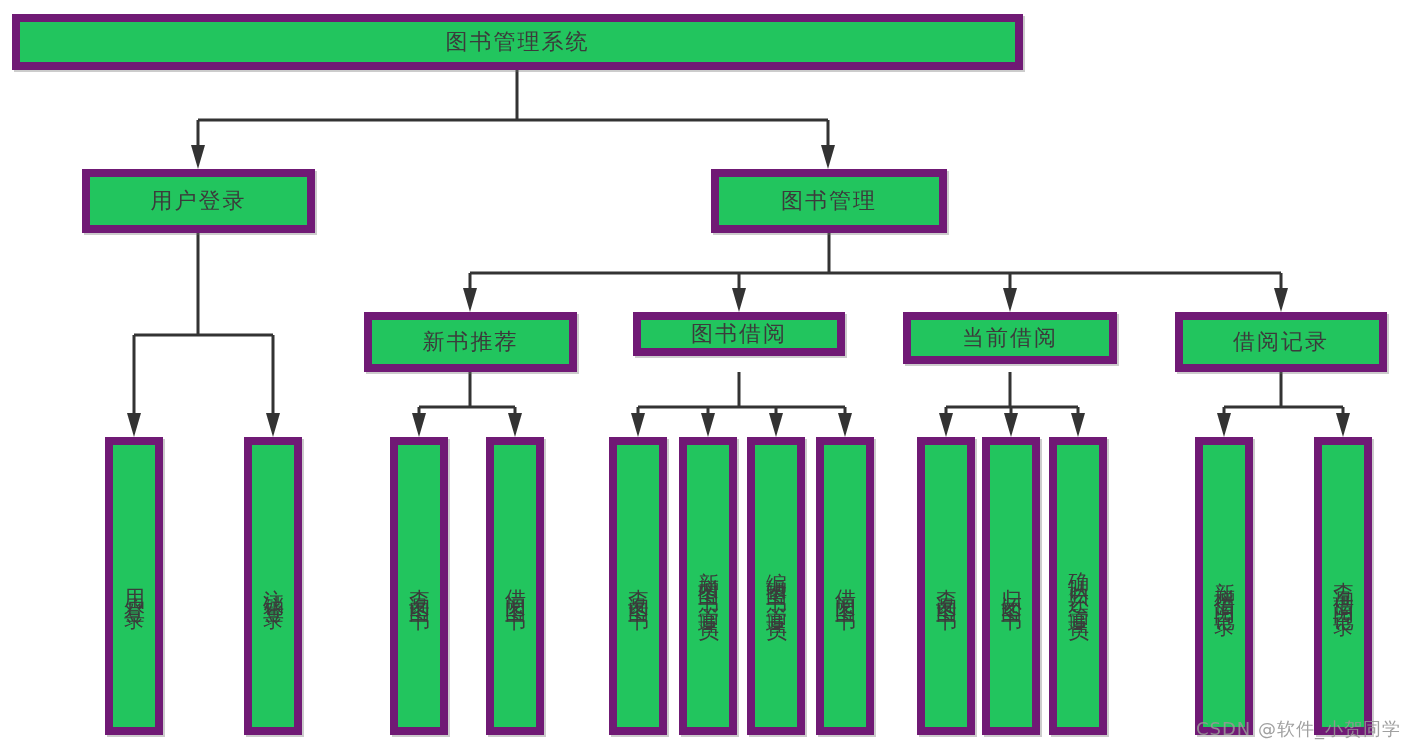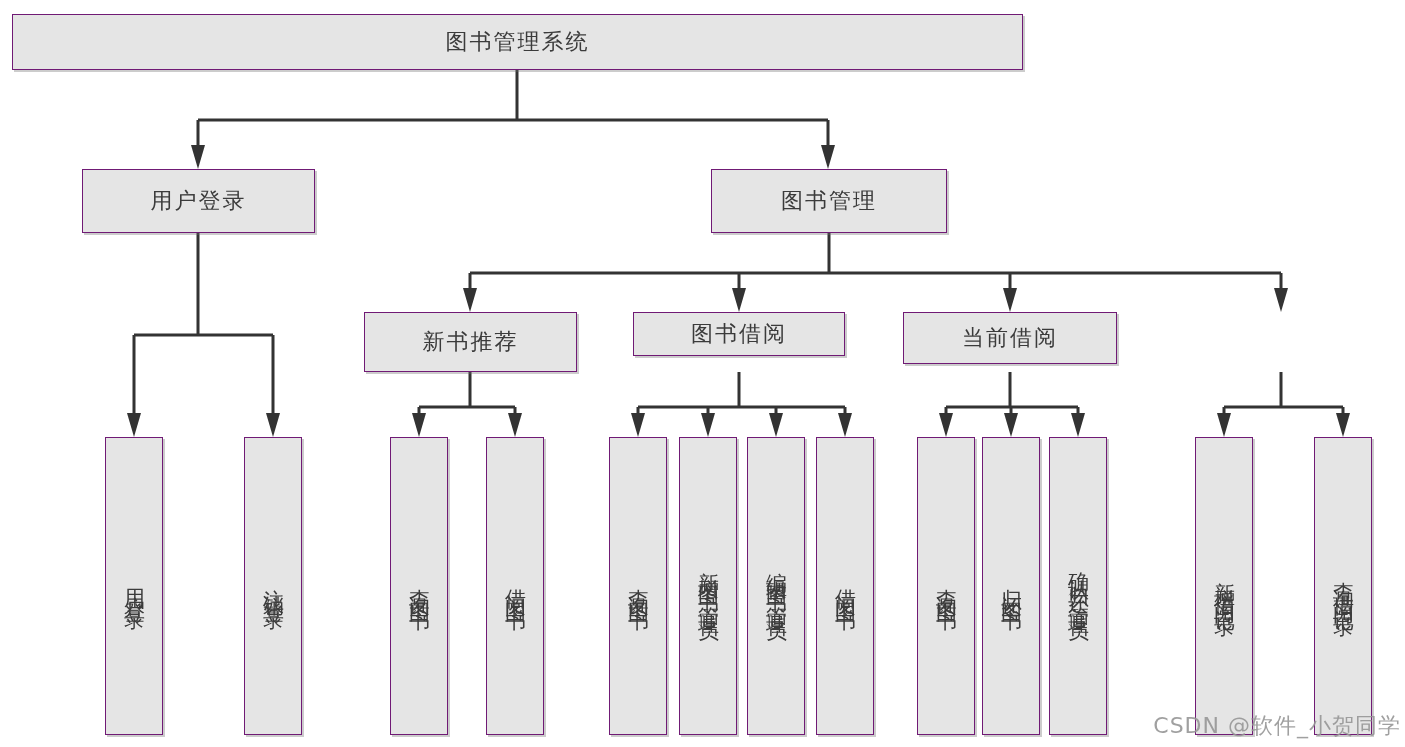--- a/index.html
+++ b/index.html
@@ -13,22 +13,22 @@
     color: #3b3b3b;
   }
   .connectors {
     position: absolute;
     left: 0; top: 0;
     width: 1405px; height: 747px;
   }
   .node {
     position: absolute;
     box-sizing: border-box;
-    border: 1px solid #701a75;
-    background: #e5e5e5;
+    border: 8px solid #701a75;
+    background: #22c55e;
     display: flex;
     align-items: center;
     justify-content: center;
     box-shadow: 2px 2px 0 rgba(110,110,110,0.35);
   }
   .node .lbl {
     font-size: 22px;
     letter-spacing: 2px;
     color: #3b3b3b;
     white-space: nowrap;
@@ -38,21 +38,21 @@
     text-orientation: mixed;
     letter-spacing: 7px;
     line-height: 1;
     font-size: 21px;
     white-space: normal;
   }
   .watermark {
     position: absolute;
     right: 4px;
     bottom: 6px;
-    font-size: 22px;
+    font-size: 18px;
     color: rgba(150,150,150,0.9);
     letter-spacing: 1px;
     white-space: nowrap;
   }
 </style>
 </head>
 <body>
 
 <div class="canvas">
 
@@ -112,20 +112,23 @@
 
   <div class="node" style="left:711px;top:169px;width:236px;height:64px">
     <span class="lbl">图书管理</span>
   </div>
   <div class="node" style="left:633px;top:312px;width:212px;height:44px">
     <span class="lbl">图书借阅</span>
   </div>
   <div class="node" style="left:903px;top:312px;width:214px;height:52px">
     <span class="lbl">当前借阅</span>
   </div>
+  <div class="node" style="left:1175px;top:312px;width:212px;height:60px">
+    <span class="lbl">借阅记录</span>
+  </div>
 
   <div class="node leaf" style="left:105px;top:437px;width:58px;height:298px">
     <span class="lbl">用户登录</span>
   </div>
   <div class="node leaf" style="left:244px;top:437px;width:58px;height:298px">
     <span class="lbl">注销登录</span>
   </div>
 
   <div class="node leaf" style="left:390px;top:437px;width:58px;height:298px">
     <span class="lbl">查询图书</span>

